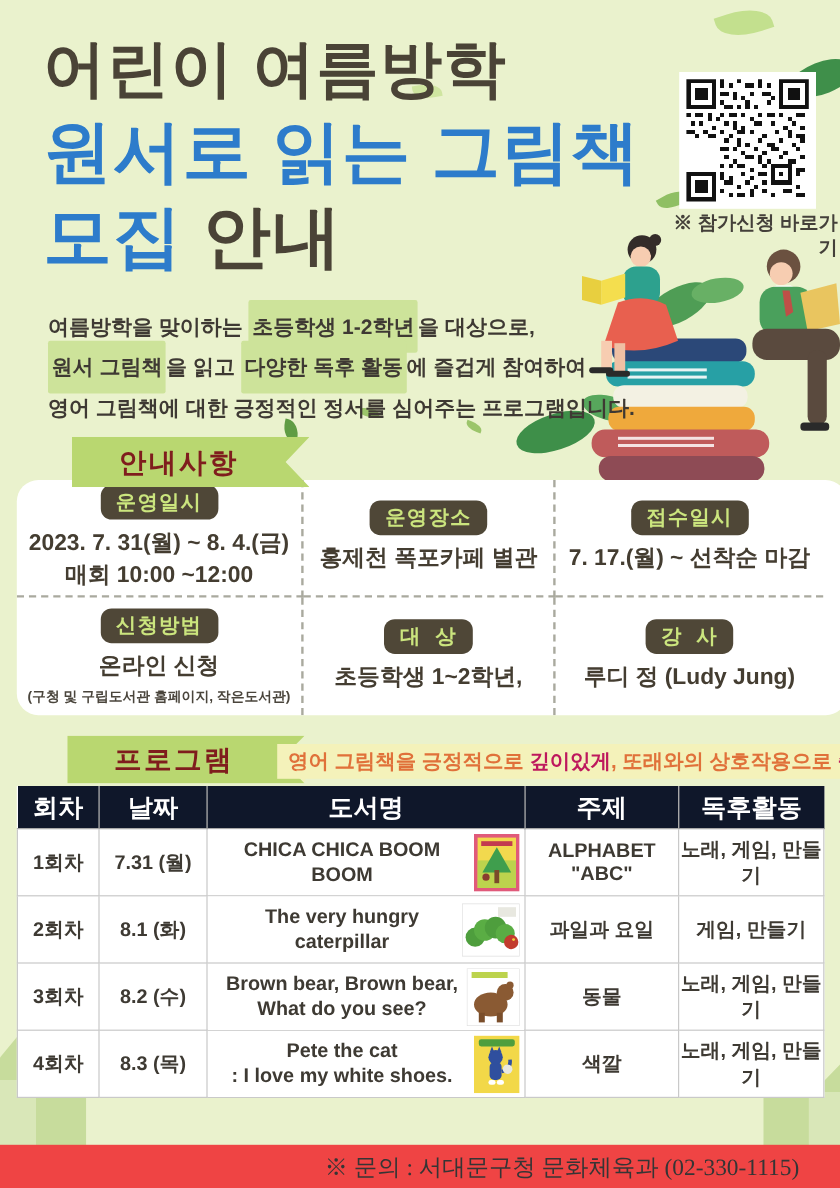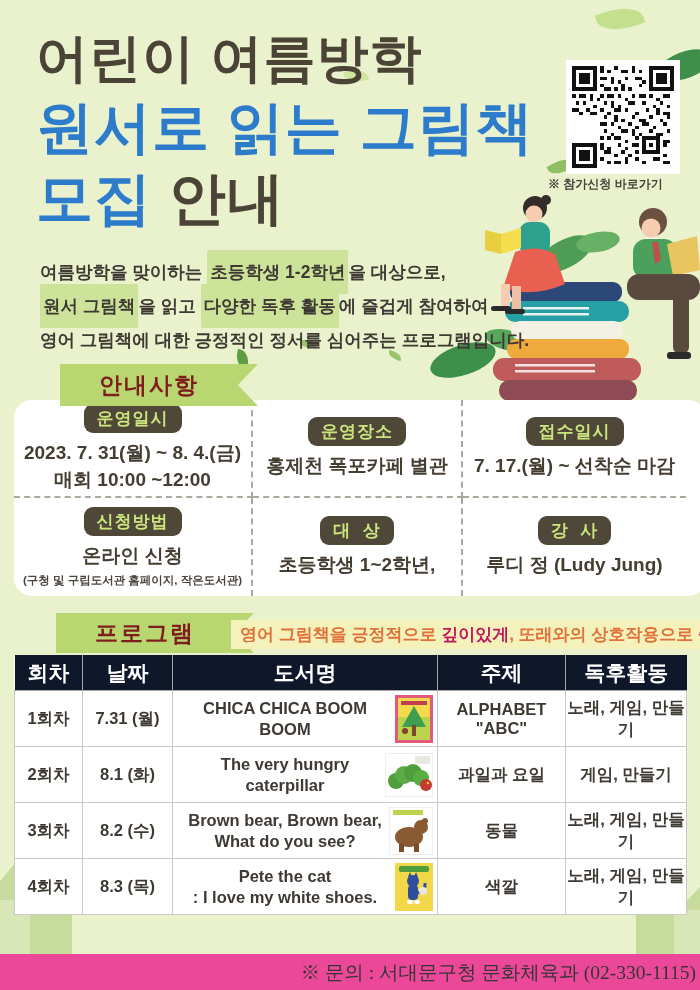--- a/index.html
+++ b/index.html
@@ -27,22 +27,22 @@
   .deco-right-band { right:0; top:910px; width:26px; height:80px; background:#d9e7b8; }
   
   .title-block { position:absolute; left:36px; top:24px; z-index:2; font-weight:800; color:#4a4336; letter-spacing:1px; }
   .t1 { font-size:52px; line-height:68px; }
   .t2 { font-size:57px; line-height:70px; color:#2d7ccb; }
   .t3 { font-size:57px; line-height:72px; }
   .t3 .accent { color:#2d7ccb; }
   
   .qr-box { position:absolute; left:566px; top:60px; width:114px; height:114px; background:#fff; padding:6px; box-sizing:border-box; z-index:2; }
   .qr-box svg { width:100%; height:100%; display:block; }
-  .qr-caption { position:absolute; left:548px; top:176px; width:150px; text-align:left;
-    font-size:12px; font-weight:700; color:#44403a; z-index:2; }
+  .qr-caption { position:absolute; left:548px; top:176px; width:150px; text-align:right;
+    font-size:16px; font-weight:700; color:#44403a; z-index:2; }
   
   .intro { position:absolute; left:40px; top:255px; z-index:2; margin:0;
     font-size:17.5px; font-weight:700; color:#3e3933; line-height:34px; }
   .intro .hl { background:#cde39a; padding:12px 3px; border-radius:2px; }
   
   .illustration { position:absolute; right:0; top:192px; width:285px; height:215px; z-index:1; }
   
   .ribbon { position:absolute; z-index:3; background:#b9d770; color:#7f1d1d;
     font-weight:800; font-size:23px; letter-spacing:2px;
     display:flex; align-items:center; justify-content:center;
@@ -76,22 +76,22 @@
     height:33px; border-right:1px solid #a8a8a8; border-bottom:1px solid #a8a8a8; }
   .program-table th:last-child { border-right:none; }
   .program-table td { background:#fff; border:1px solid #c9c9c9; height:53px;
     text-align:center; font-size:16.5px; font-weight:600; color:#3e3a33; }
   .td-book { text-align:left; padding:0 52px 0 12px; position:relative; }
   .book-title span { display:block; font-size:16.5px; line-height:21px; }
   .book-title span:empty { display:none; }
   .cover { position:absolute; right:4px; top:50%; transform:translateY(-50%); display:block; }
   
   .footer-band { position:absolute; left:0; top:954px; width:700px; height:36px;
-    background:#ec4899; z-index:1; display:flex; align-items:center; justify-content:flex-end;
-    padding-right:4px; box-sizing:border-box; }
+    background:#ef4444; z-index:1; display:flex; align-items:center; justify-content:flex-end;
+    padding-right:34px; box-sizing:border-box; }
   .footer-band span { font-family:"Liberation Serif", serif; font-size:19.5px; color:#353535; }
 </style>
 </head>
 <body>
 
 <div>
 
   <div class="leaf leaf-a"></div>
   <div class="leaf leaf-b"></div>
   <div class="leaf leaf-c"></div>

